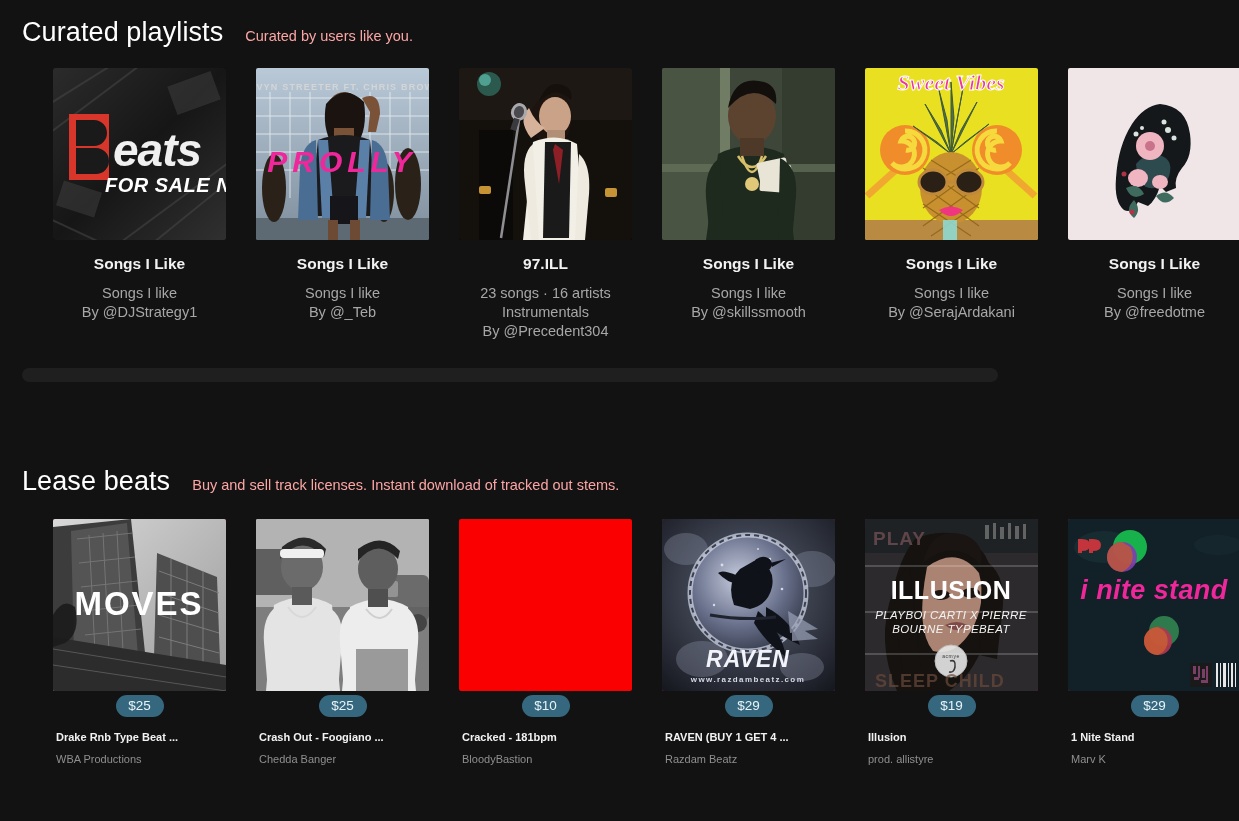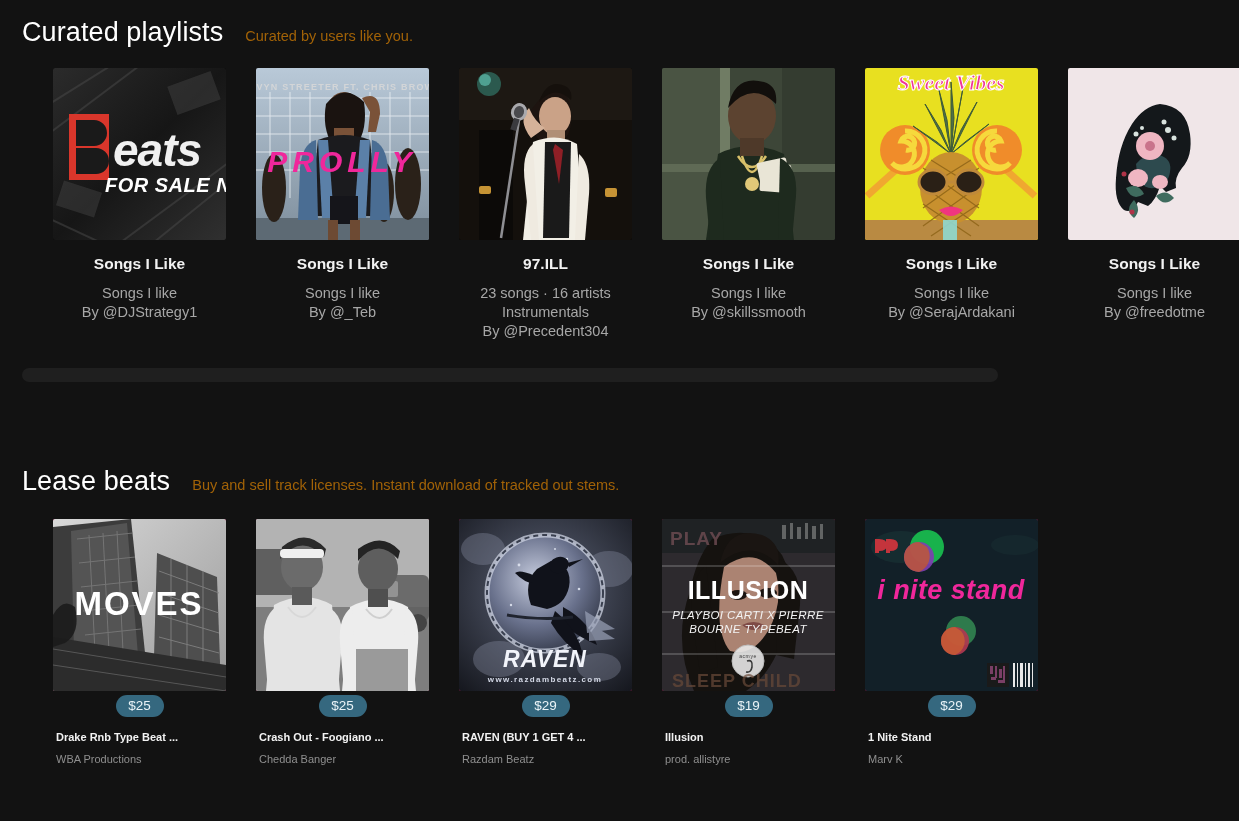--- a/index.html
+++ b/index.html
@@ -29,21 +29,21 @@
   }
   .section-title {
     font-size: 27px;
     font-weight: 400;
     color: #ffffff;
     letter-spacing: 0.1px;
     line-height: 1.1;
   }
   .section-subtitle {
     font-size: 14.5px;
-    color: #a16207;
+    color: #fca5a5;
     margin-left: 22px;
     font-weight: 400;
   }
 
   
   .row {
     display: flex;
     padding-left: 38px;
     gap: 0px;
   }
@@ -496,20 +496,28 @@
             </g>
           </svg>
         </div>
         <div class="price-wrap">
           <span class="price-badge">$25</span>
         </div>
         <div class="beat-title">Crash Out - Foogiano ...</div>
         <div class="beat-artist">Chedda Banger</div>
       </div>
 
+      <div class="beat-card">
+        <div class="beat-art" style="background:#fb0000;"></div>
+        <div class="price-wrap">
+          <span class="price-badge">$10</span>
+        </div>
+        <div class="beat-title">Cracked - 181bpm</div>
+        <div class="beat-artist">BloodyBastion</div>
+      </div>
 
       <div class="beat-card">
         <div class="beat-art">
           <svg viewBox="0 0 173 172" preserveAspectRatio="none" aria-hidden="true">
             <defs>
               <radialGradient id="rvbg" cx=".5" cy=".42" r=".75">
                 <stop offset="0" stop-color="#5d6478"></stop>
                   <stop offset="1" stop-color="#16181f"></stop>
               </radialGradient>
               <radialGradient id="rvin" cx=".42" cy=".38" r=".72">

